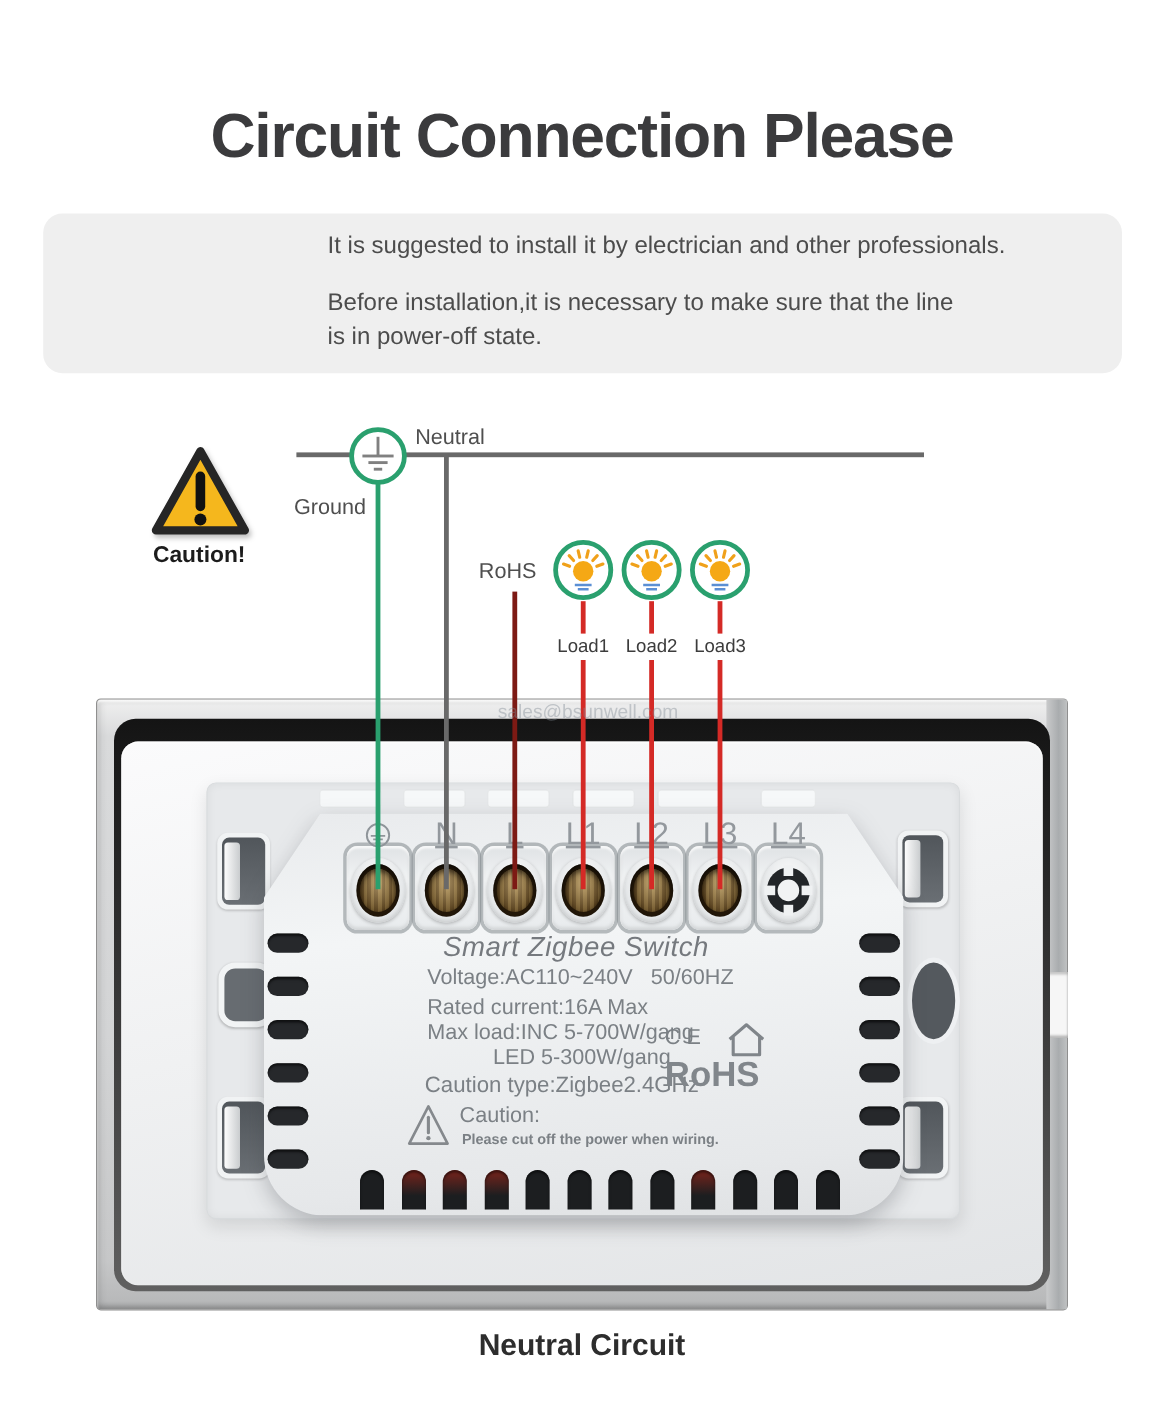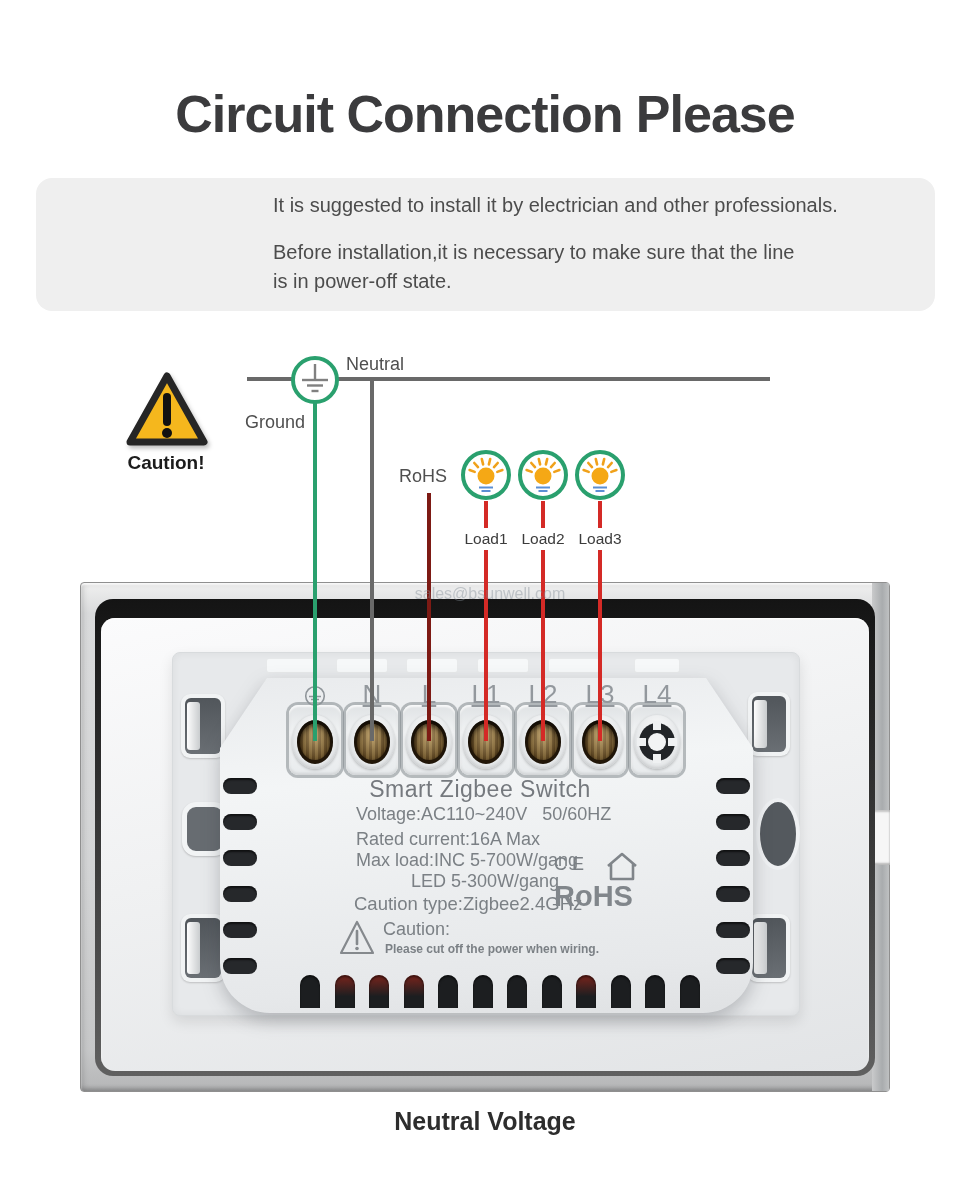--- a/index.html
+++ b/index.html
@@ -276,35 +276,35 @@
             <div class="l4-dark">
         <div class="l4-center"></div>
         <div class="l4-tab" style="left:14px;top:-2px;width:8px;height:9px;"></div>
         <div class="l4-tab" style="left:14px;bottom:-2px;width:8px;height:9px;"></div>
         <div class="l4-tab" style="left:-2px;top:15px;width:9px;height:8px;"></div>
         <div class="l4-tab" style="right:-2px;top:15px;width:9px;height:8px;"></div>
       </div>
           </div>
         </div>
 
-      <div class="mtext" style="left:30px;top:98px;width:460px;text-align:center;font-size:23px;letter-spacing:.5px;color:#75797e;">Smart Zigbee Switch</div>
+      <div class="mtext" style="left:30px;top:98px;width:460px;text-align:center;font-size:23px;letter-spacing:.5px;color:#75797e;font-style:italic;">Smart Zigbee Switch</div>
       <div class="mtext" style="left:136px;top:126px;font-size:18px;">Voltage:AC110~240V   50/60HZ</div>
       <div class="mtext" style="left:136px;top:151px;font-size:18px;">Rated current:16A Max</div>
       <div class="mtext" style="left:136px;top:172px;font-size:18px;">Max load:INC 5-700W/gang</div>
       <div class="mtext" style="left:136px;top:193px;width:203px;text-align:right;font-size:18px;">LED 5-300W/gang</div>
       <div class="mtext" style="left:134px;top:215px;font-size:18.5px;">Caution type:Zigbee2.4GHz</div>
       <div class="mtext" style="left:334px;top:176px;font-size:18px;letter-spacing:5px;">CE</div>
       <svg class="mtext" style="left:384px;top:172px;" width="36" height="32" viewBox="0 0 36 32">
         <path d="M4 16 L18 4 L32 16 M7 14 V29 H29 V14" fill="none" stroke="#80858a" stroke-width="2.6" stroke-linejoin="round"></path>
       </svg>
       <div class="mtext" style="left:334px;top:202px;font-size:29px;font-weight:700;color:#81868b;">RoHS</div>
       <svg class="mtext" style="left:118px;top:240px;" width="38" height="40" viewBox="0 0 38 40">
         <path d="M19 4 L35 35 H3 Z" fill="none" stroke="#85898d" stroke-width="2.2" stroke-linejoin="round"></path>
         <line x1="19" y1="13" x2="19" y2="26" stroke="#85898d" stroke-width="2.6" stroke-linecap="round"></line>
         <circle cx="19" cy="30.5" r="1.8" fill="#85898d"></circle>
       </svg>
       <div class="mtext" style="left:163px;top:241px;font-size:18px;">Caution:</div>
       <div class="mtext" style="left:165px;top:264px;font-size:12px;font-weight:700;">Please cut off the power when wiring.</div>
     </div>
   </div>
 
-  <div class="abs" id="footer-note">Neutral Voltage</div>
+  <div class="abs" id="footer-note">Neutral Circuit</div>
 </div>
 
 </body></html>

